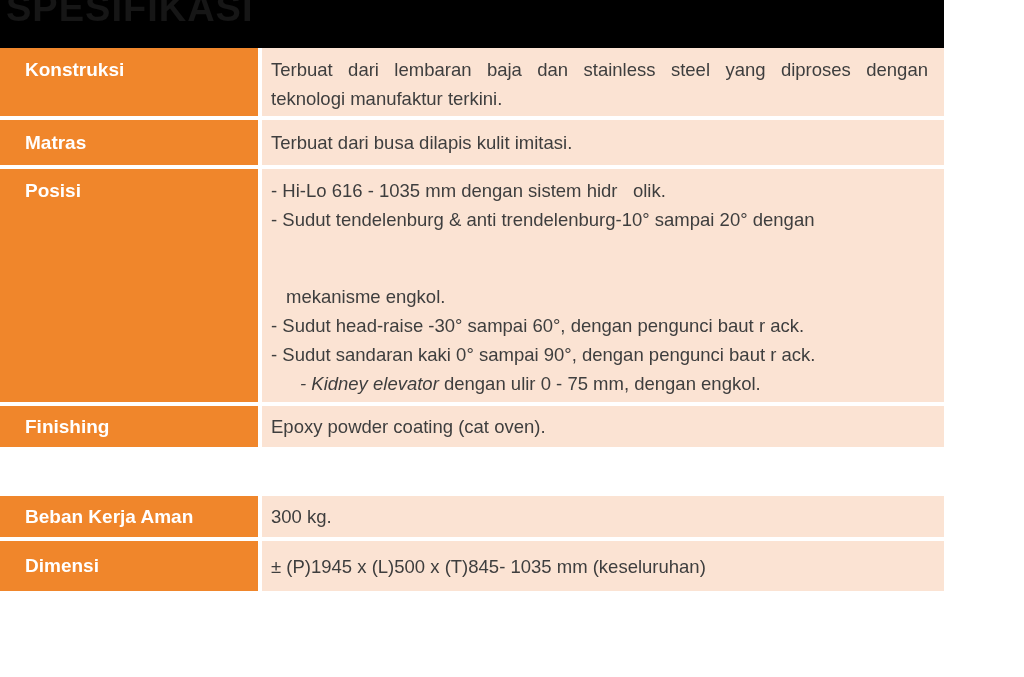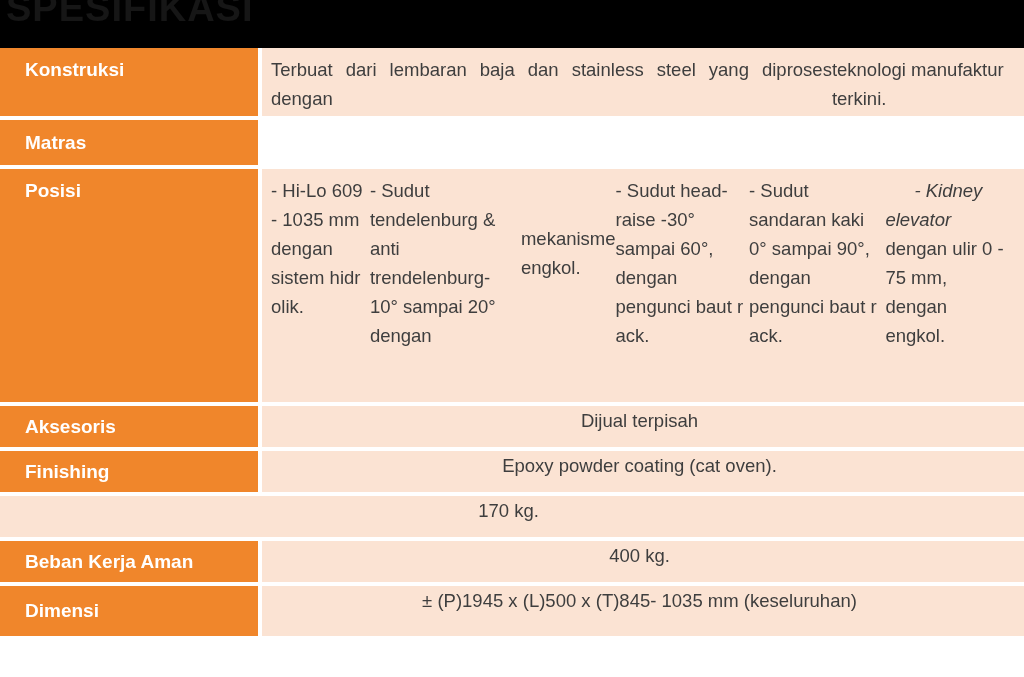--- a/index.html
+++ b/index.html
@@ -1,20 +1,20 @@
 <!DOCTYPE html>
 <html style="--header_bg: #000000; --header_text: #161616; --orange: #F0862B; --peach: #FBE3D3; --label_text: #FFFFFF; --value_text: #3E3E3E;"><head>
 <meta charset="utf-8">
 <style>
   html,body{margin:0;padding:0;}
   body{
     width:1024px;height:677px;overflow:hidden;background:#ffffff;
     font-family:"Liberation Sans", sans-serif;
   }
-  .page{width:1024px;height:677px;position:relative;background:#ffffff;}
+  .page{width:944px;height:677px;position:relative;background:#ffffff;}
 
   
   .banner{
     height:48px;background:var(--header_bg,#000);overflow:hidden;position:relative;
   }
   .banner .title{
     display:block;margin:-13px 0 0 6px;
     font-size:38px;font-weight:800;letter-spacing:1px;
     color:var(--header_text,#161616);
     white-space:nowrap;
@@ -28,21 +28,21 @@
     background:var(--orange,#F0862B);
     color:var(--label_text,#fff);
     font-size:19px;font-weight:700;
     display:flex;align-items:center;padding-left:25px;
   }
   .value{
     flex:1;box-sizing:border-box;
     background:var(--peach,#FBE3D3);
     color:var(--value_text,#3E3E3E);
     font-size:18.5px;line-height:29px;
-    display:flex;flex-direction:row;justify-content:center;
+    display:flex;flex-direction:column;justify-content:center;
     padding:0 16px 0 9px;
   }
   .tall .label{align-items:flex-start;padding-top:11px;}
   .tall .value{justify-content:flex-start;padding-top:7px;}
 
   .row-konstruksi{height:68px;}
   .row-matras{height:45px;justify-content:space-between;}
   .row-posisi{height:233px;}
   .row-aksesoris,.row-finishing,.row-beban-maks,.row-beban-kerja,.row-berat{height:41px;}
   .row-dimensi{height:50px;}
@@ -66,51 +66,47 @@
     <div class="row tall row-konstruksi">
       <div class="label">Konstruksi</div>
       <div class="value">
         <div class="jline">Terbuat dari lembaran baja dan stainless steel yang diproses dengan</div>
         <div>teknologi manufaktur terkini.</div>
       </div>
     </div>
 
     <div class="row row-matras">
       <div class="label">Matras</div>
+      <div class="value">Terbuat dari busa dilapis kulit imitasi.</div>
     </div>
 
     <div class="row tall row-posisi">
       <div class="label">Posisi</div>
       <div class="value">
-        <div class="pline">- Hi-Lo 609 - 1035 mm dengan sistem hidr   olik.</div>
+        <div class="pline">- Hi-Lo 616 - 1035 mm dengan sistem hidr   olik.</div>
         <div class="pline">- Sudut tendelenburg &amp; anti trendelenburg-10° sampai 20° dengan</div>
         <div class="pline cont">mekanisme engkol.</div>
         <div class="pline">- Sudut head-raise -30° sampai 60°, dengan pengunci baut r ack.</div>
         <div class="pline">- Sudut sandaran kaki 0° sampai 90°, dengan pengunci baut r ack.</div>
         <div class="pline"><span class="it">- Kidney elevator</span><span> dengan ulir 0 - 75 mm, dengan engkol.</span></div>
       </div>
     </div>
 
-    <div class="row row-aksesoris">
-      <div class="label">Aksesoris</div>
-      <div class="value">Dijual terpisah</div>
-    </div>
 
     <div class="row row-finishing">
       <div class="label">Finishing</div>
       <div class="value">Epoxy powder coating (cat oven).</div>
     </div>
 
     <div class="row row-beban-maks">
-      <div class="value">170 kg.</div>
     </div>
 
     <div class="row row-beban-kerja">
       <div class="label">Beban Kerja Aman</div>
-      <div class="value">400 kg.</div>
+      <div class="value">300 kg.</div>
     </div>
 
 
     <div class="row row-dimensi">
       <div class="label">Dimensi</div>
       <div class="value">± (P)1945 x (L)500 x (T)845- 1035 mm (keseluruhan)</div>
     </div>
 
   </div>
 </div>

